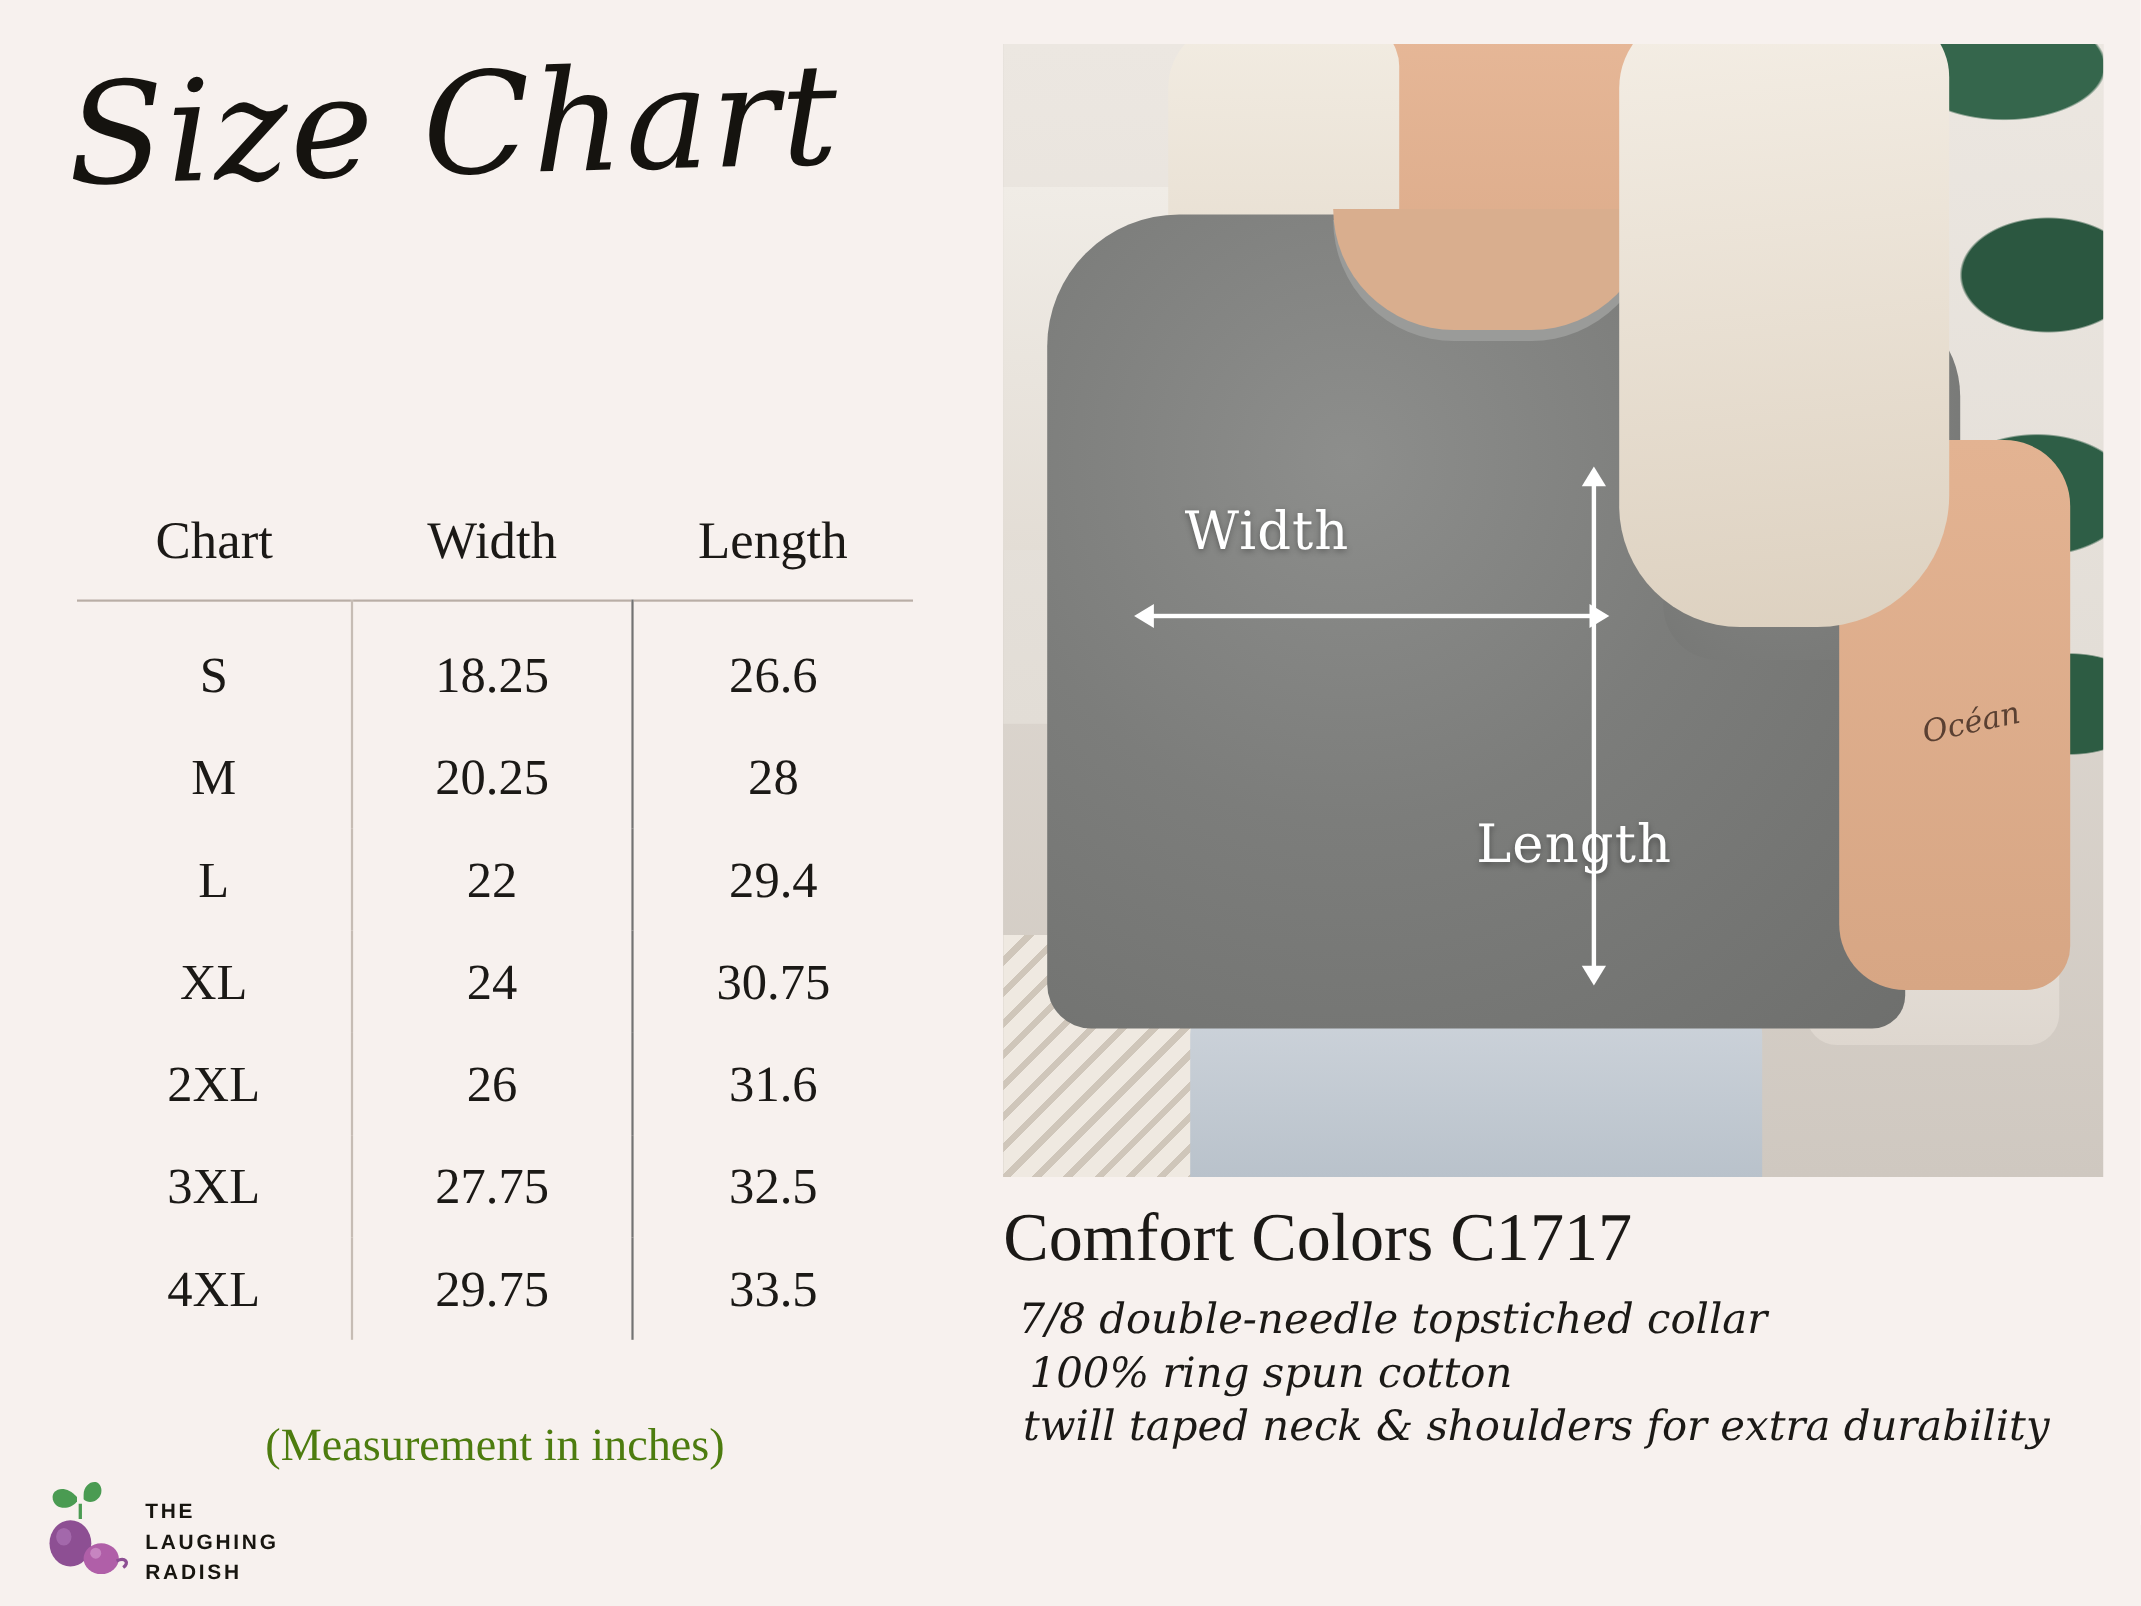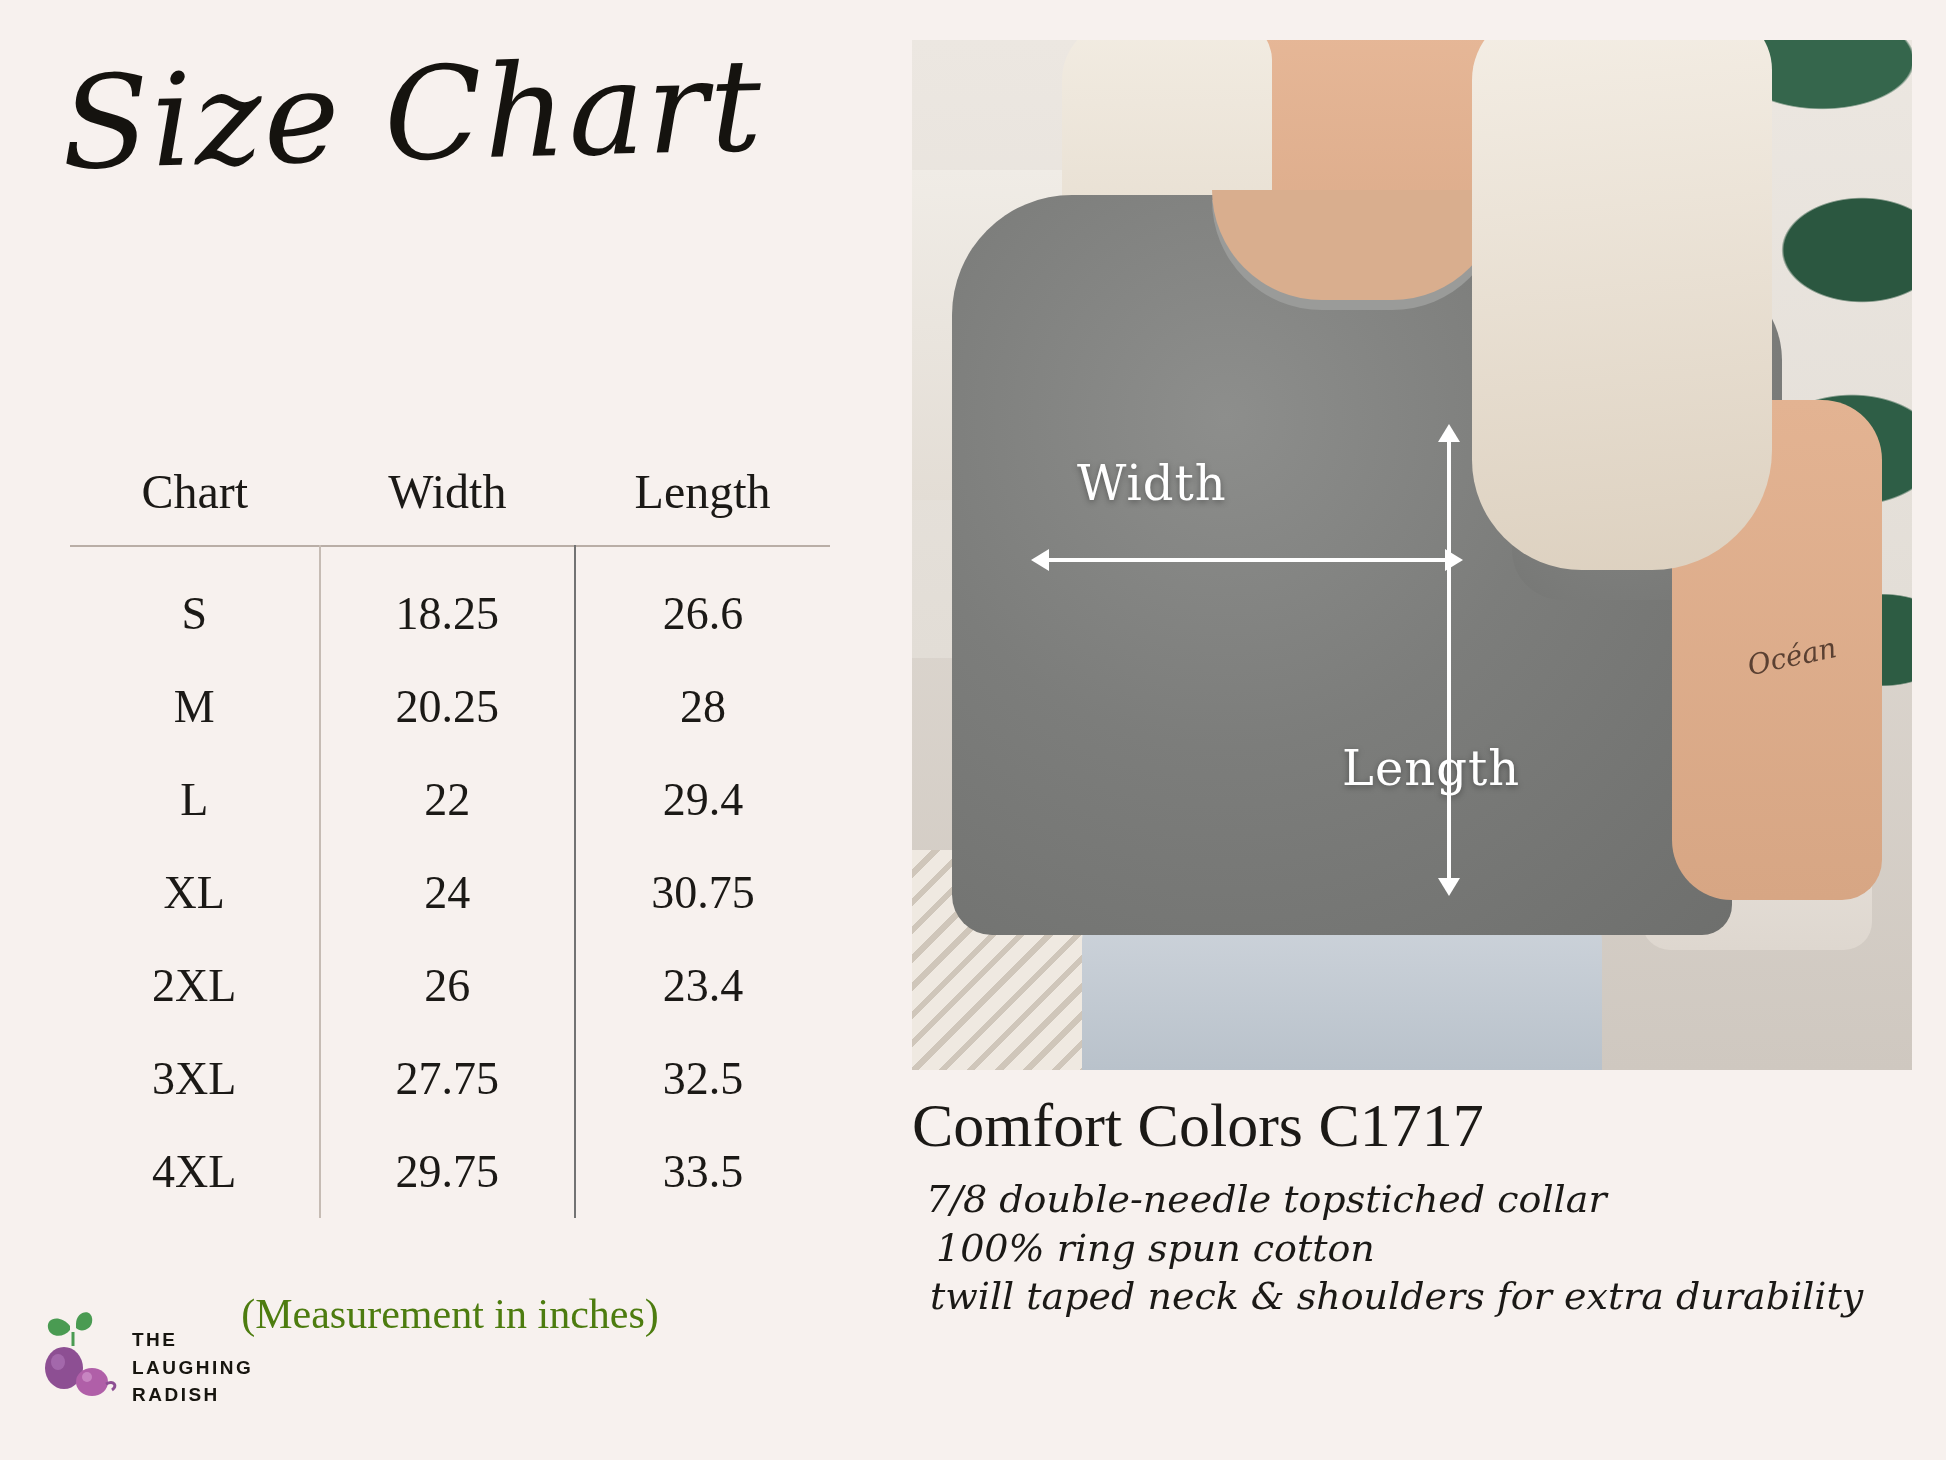--- a/index.html
+++ b/index.html
@@ -99,21 +99,21 @@
     width: 760px;
     text-align: center;
     font-size: 42px;
     color: #4d7c0f;
   }
 
   
   #brand-logo {
     position: absolute;
     left: 40px;
-    top: 1310px;
+    top: 1345px;
     width: 260px;
     height: 90px;
   }
   #brand-logo .logo-text {
     position: absolute;
     left: 92px;
     top: 16px;
     font-family: "Liberation Sans", sans-serif;
     font-size: 19px;
     font-weight: 700;
@@ -354,21 +354,21 @@
           <td class="col-length">29.4</td>
         </tr>
         <tr>
           <td class="col-size">XL</td>
           <td class="col-width">24</td>
           <td class="col-length">30.75</td>
         </tr>
         <tr>
           <td class="col-size">2XL</td>
           <td class="col-width">26</td>
-          <td class="col-length">23.4</td>
+          <td class="col-length">31.6</td>
         </tr>
         <tr>
           <td class="col-size">3XL</td>
           <td class="col-width">27.75</td>
           <td class="col-length">32.5</td>
         </tr>
         <tr>
           <td class="col-size">4XL</td>
           <td class="col-width">29.75</td>
           <td class="col-length">33.5</td>

